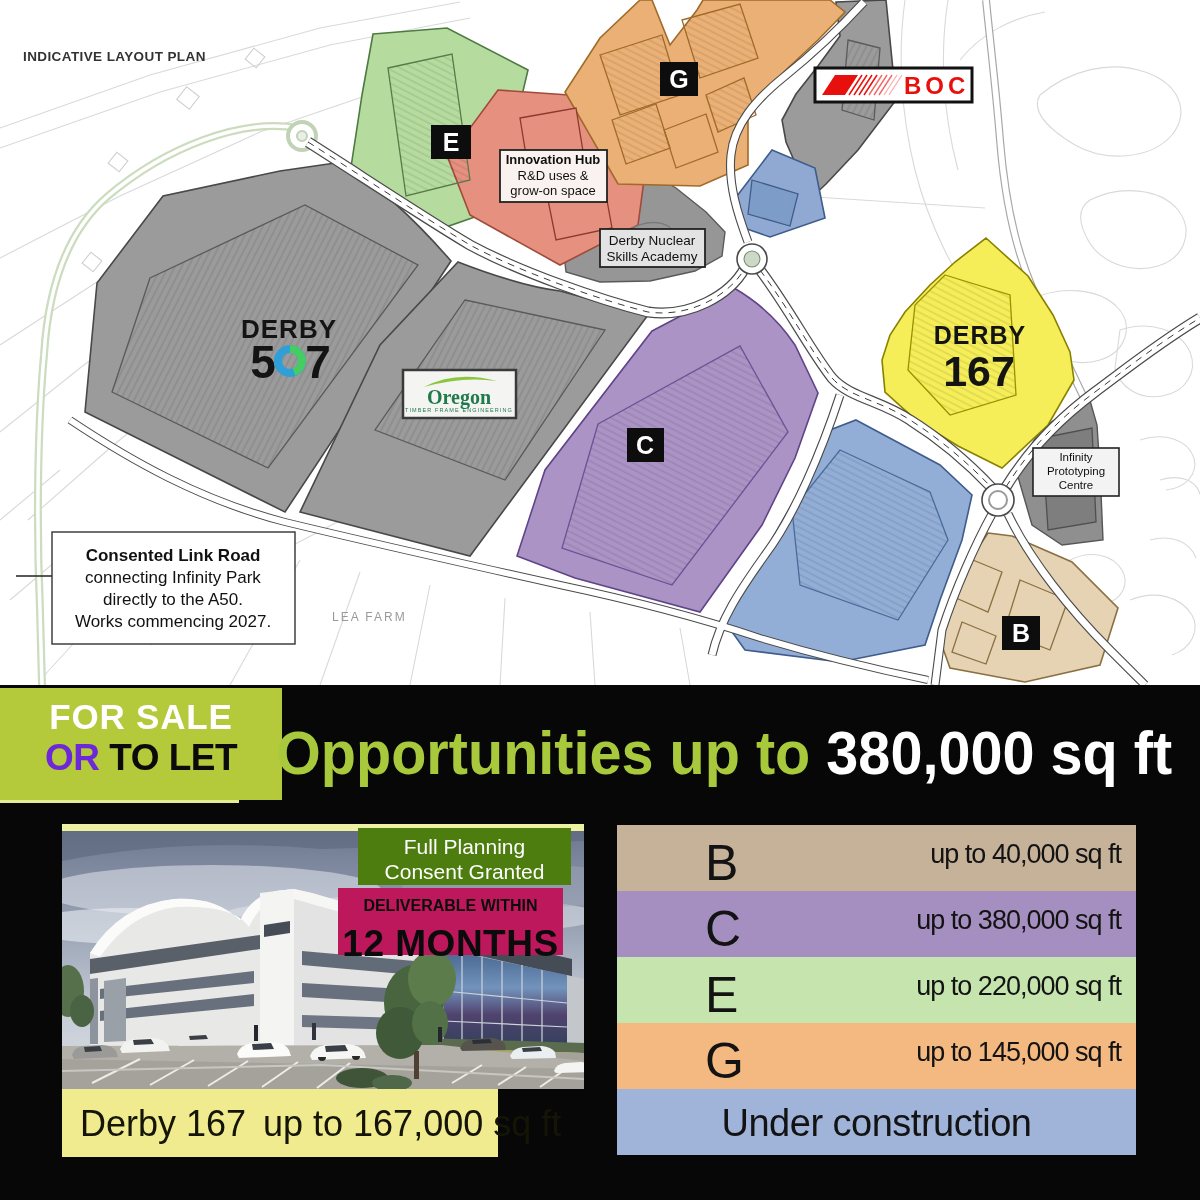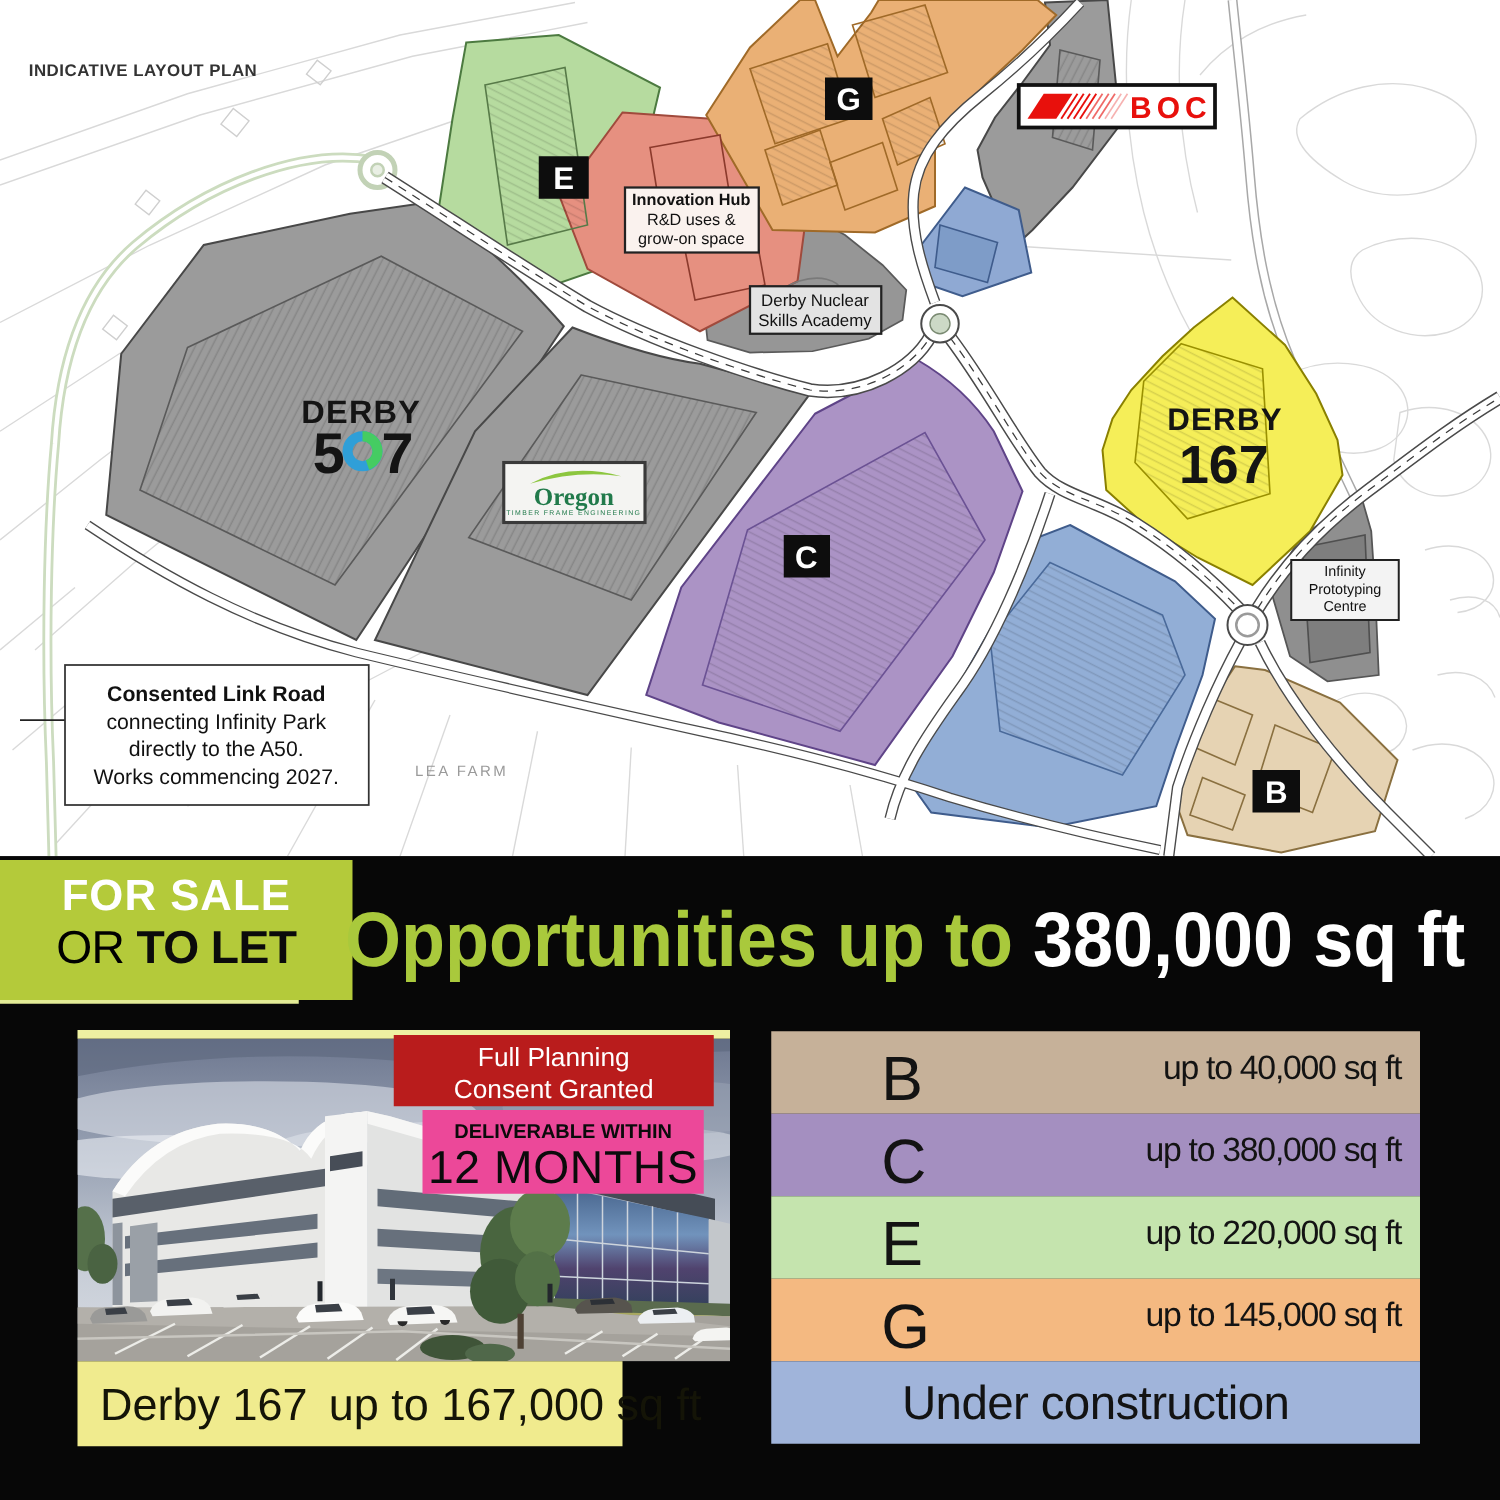--- a/index.html
+++ b/index.html
@@ -3,40 +3,40 @@
 <meta charset="utf-8">
 <style>
   html,body{margin:0;padding:0;}
   body{width:1200px;height:1200px;background:#000;position:relative;overflow:hidden;
        font-family:"Liberation Sans", sans-serif;}
   #map{position:absolute;left:0;top:0;width:1200px;height:685px;background:#fff;}
   #bottom{position:absolute;left:0;top:685px;width:1200px;height:515px;background:#070707;}
   #forsale{position:absolute;left:0;top:3px;width:282px;height:112px;background:#b4ca3a;text-align:center;}
   #forsale .l1{color:#fff;font-weight:bold;font-size:35px;letter-spacing:0.8px;margin-top:9px;}
   #forsale .l2{font-size:37px;font-weight:bold;margin-top:0px;letter-spacing:-0.5px;}
-  #forsale .l2 .or{color:#000000;font-weight:normal;}
+  #forsale .l2 .or{color:#6d28d9;font-weight:bold;}
   #forsale .l2 .tl{color:#0b0b0b;}
   #fsedge{position:absolute;left:0;top:115px;width:239px;height:3px;background:#e3ec96;}
   #opp{position:absolute;left:276px;top:32px;white-space:nowrap;
        font-weight:bold;font-size:62px;color:#a9c93c;transform:scaleX(0.929);transform-origin:left top;}
   #opp .wh{color:#fff;}
   
   #photoblk{position:absolute;left:62px;top:139px;width:522px;height:333px;}
   #phototop{position:absolute;left:0;top:0;width:522px;height:7px;background:#eef0a2;}
   #photo{position:absolute;left:0;top:7px;width:522px;height:258px;}
   #caption{position:absolute;left:0;top:265px;width:436px;height:68px;background:#f0eb8e;color:#141407;
            font-size:36px;white-space:nowrap;}
   #caption .d{position:absolute;left:18px;top:14px;}
   #caption .u{position:absolute;left:201px;top:14px;}
-  #fullplan{position:absolute;right:13px;top:4px;width:256px;height:57px;background:#b91c1c;color:#fff;
+  #fullplan{position:absolute;right:13px;top:4px;width:213px;height:57px;background:#4d7c0f;color:#fff;
             text-align:center;font-size:21px;line-height:25px;padding-top:6px;box-sizing:border-box;white-space:nowrap;}
-  #deliver{position:absolute;right:21px;top:64px;width:225px;height:67px;background:#ec4899;color:#0b0b0b;
+  #deliver{position:absolute;right:21px;top:64px;width:225px;height:67px;background:#be185d;color:#0b0b0b;
            text-align:center;white-space:nowrap;}
   #deliver .a{font-weight:bold;font-size:16px;margin-top:9px;}
-  #deliver .b{font-weight:normal;font-size:37px;margin-top:0px;line-height:38px;letter-spacing:0.5px;}
+  #deliver .b{font-weight:bold;font-size:37px;margin-top:10px;line-height:38px;letter-spacing:0.5px;}
   
   #legend{position:absolute;left:617px;top:140px;width:519px;}
   .lrow{position:relative;width:519px;height:66px;color:#131313;}
   .lrow .k{position:absolute;left:88px;top:9px;font-size:50px;}
   .lrow .v{position:absolute;right:15px;top:14px;font-size:27px;letter-spacing:-1px;}
   .lrow .c{position:absolute;left:0;top:13px;width:519px;text-align:center;font-size:38px;letter-spacing:-0.5px;}
 </style>
 </head>
 <body>
 <div id="map"><svg width="1200" height="685" viewBox="0 0 1200 685">

